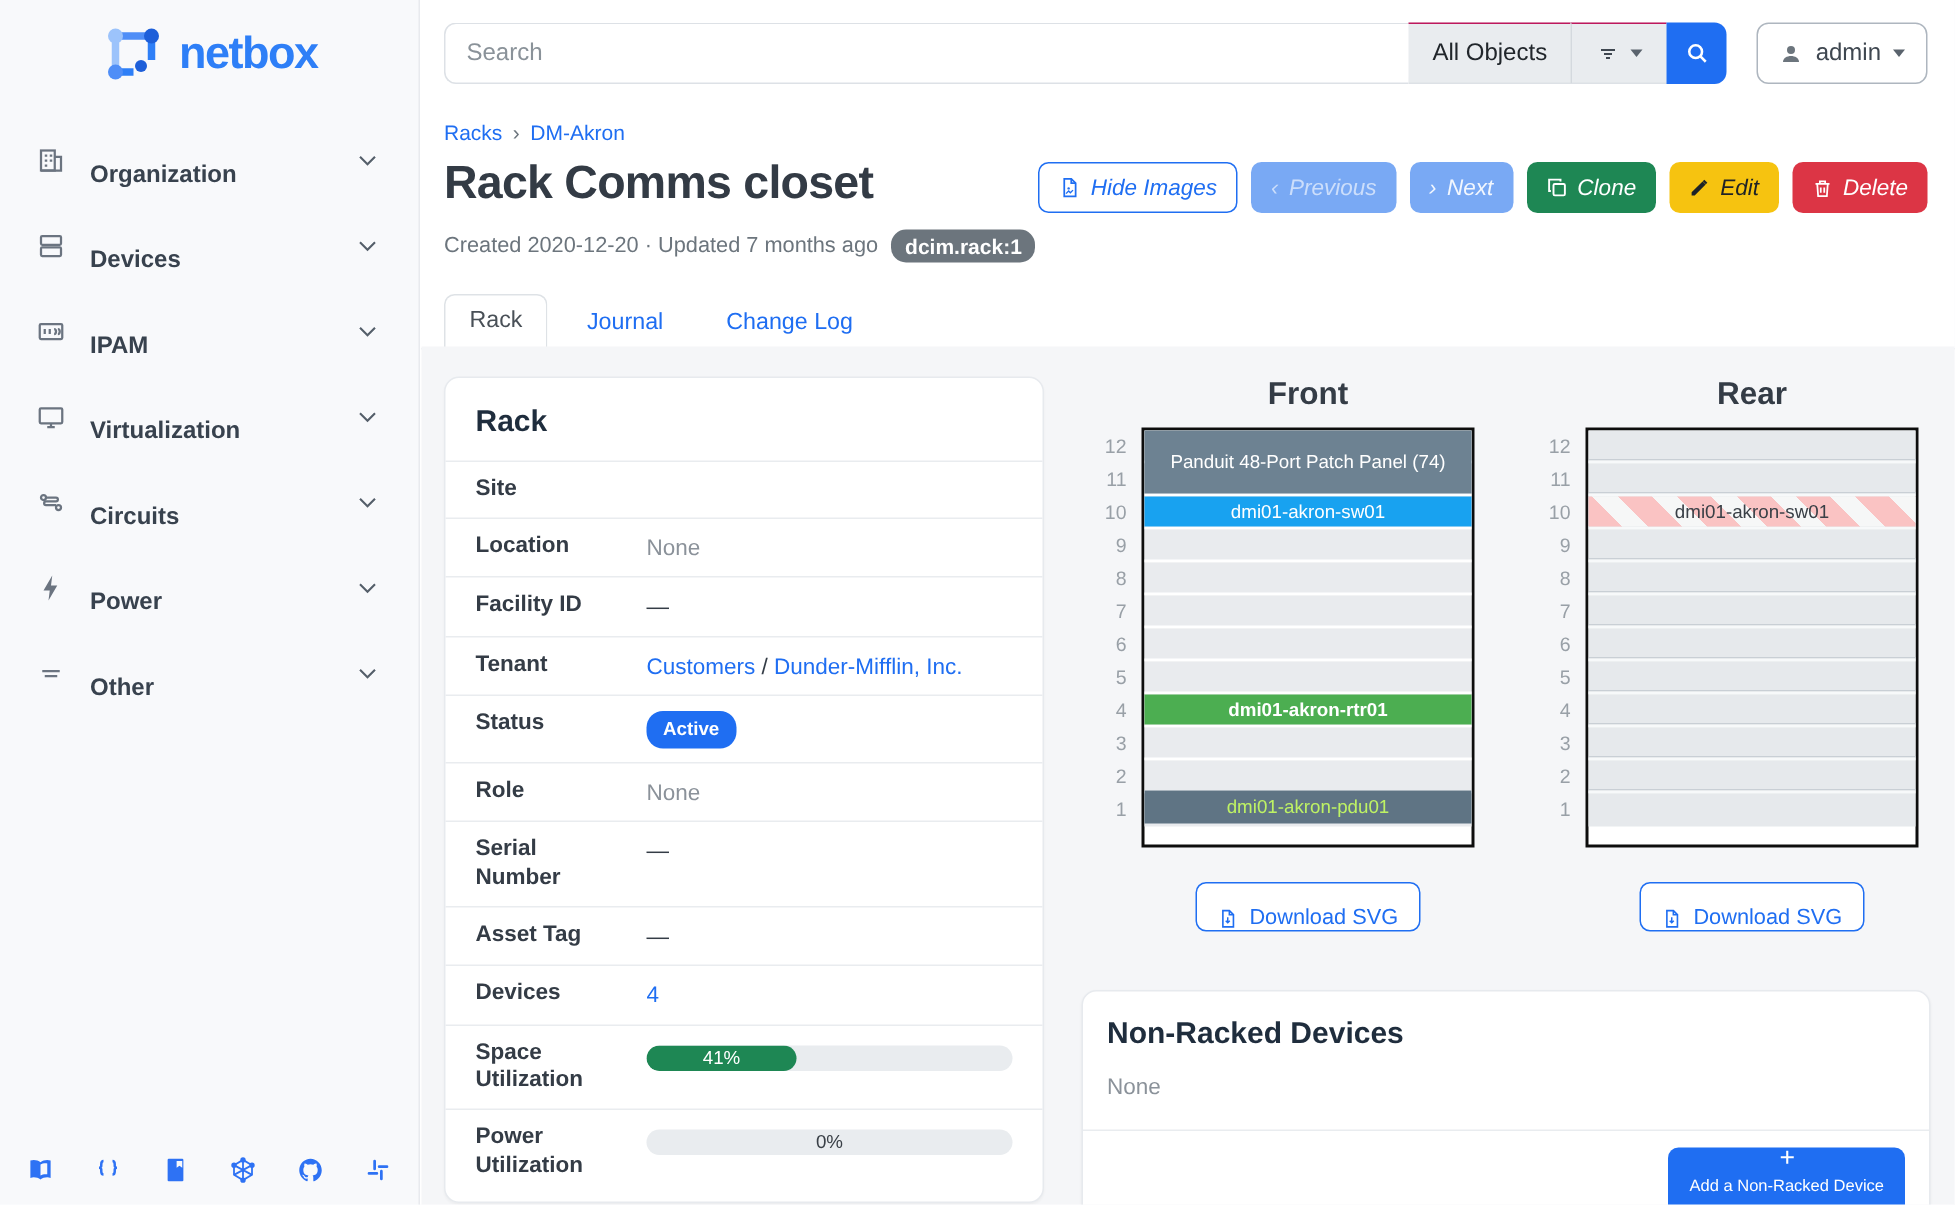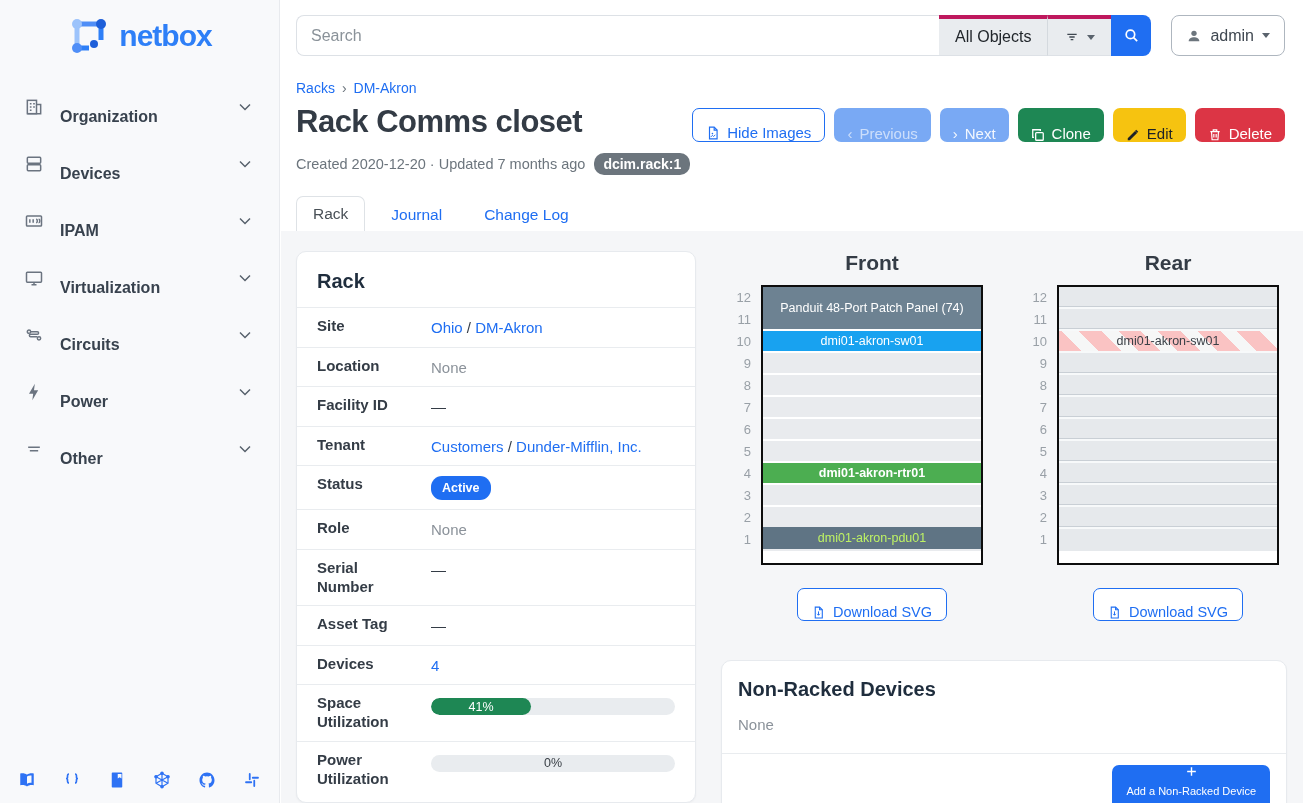--- a/index.html
+++ b/index.html
@@ -23,40 +23,40 @@
   
   .main { position:absolute; left:281px; top:0; width:1022px; height:803px; }
 
   .topbar { display:flex; align-items:center; padding:15px 18px 0 15px; }
   .search-group { display:flex; height:41px; flex:1; max-width:866px; }
   .search-input { flex:1; border:1px solid #dde1e6; border-right:none; border-radius:8px 0 0 8px;
                   padding:0 14px; font-size:16px; color:#333; outline:none; background:#fff;
                   font-family:"Liberation Sans", sans-serif; }
   .search-input::placeholder { color:#8a9299; }
   .seg { display:flex; align-items:center; background:#e9ecef; padding:0 16px; font-size:16px;
-         color:#21262b; border-top:4px solid #be185d; border-bottom:1px solid #dde1e6; }
+         color:#21262b; border-top:1px solid #be185d; border-bottom:1px solid #dde1e6; }
   .seg.filter { border-left:1px solid #d4d9de; gap:7px; cursor:pointer; }
   .search-btn { width:40px; border:none; background:#1f6ef2; border-radius:0 8px 8px 0;
                 display:flex; align-items:center; justify-content:center; cursor:pointer; }
   .user-btn { margin-left:20px; height:41px; padding:0 14px; background:#fff;
               border:1px solid #aeb6bf; border-radius:8px; display:flex; align-items:center; gap:8px;
               font-size:16px; color:#3f4750; cursor:pointer; }
   .caret { width:0; height:0; border-left:4px solid transparent; border-right:4px solid transparent;
            border-top:5px solid #5a636d; display:inline-block; }
 
   .breadcrumb { padding:24px 18px 0 15px; font-size:14px; }
   .breadcrumb a { color:#1f6ef2; text-decoration:none; cursor:pointer; }
   .crumb-sep { color:#6c757d; margin:0 7px; font-size:14px; }
 
   .header-row { display:flex; align-items:flex-start; padding:8px 18px 0 15px; }
   .page-title { font-size:31px; font-weight:700; color:#333b45; letter-spacing:-0.5px; }
   .header-buttons { margin-left:auto; display:flex; gap:9px; padding-top:4px; }
-  .btn { display:flex; align-items:flex-end; gap:7px; height:34px; padding:0 13px; border-radius:7px;
+  .btn { display:flex; align-items:center; gap:7px; height:34px; padding:0 13px; border-radius:7px;
          font-size:15px; border:1px solid transparent; cursor:pointer; white-space:nowrap;
-         font-family:"Liberation Sans", sans-serif; }
+         font-family:"Liberation Sans", sans-serif;font-style:italic; }
   .btn-outline-primary { background:#fff; border-color:#1f6ef2; color:#1f6ef2; }
   .btn-soft { background:#79a9f4; border:none; }
   .btn-soft.prev { color:rgba(255,255,255,0.62); }
   .btn-soft.next { color:rgba(255,255,255,0.9); }
   .btn-green { background:#1e8754; color:#fff; border:none; }
   .btn-yellow { background:#f6c310; color:#1d2227; border:none; }
   .btn-red { background:#dc3545; color:#fff; border:none; }
 
   .meta-row { padding:11px 18px 0 15px; font-size:14.5px; color:#6c757d;
               display:flex; align-items:center; gap:9px; }
@@ -335,21 +335,20 @@
   </div>
 
   <div class="content">
 
     <div>
       <div class="card rack-card">
         <div class="card-title">Rack</div>
 
         <div class="info-row">
           <div class="info-label">Site</div>
-          <div class="info-value"><a>Ohio</a> <span>/</span> <a>DM-Akron</a></div>
         </div>
         <div class="info-row">
           <div class="info-label">Location</div>
           <div class="info-value muted">None</div>
         </div>
         <div class="info-row">
           <div class="info-label">Facility ID</div>
           <div class="info-value">—</div>
         </div>
         <div class="info-row">

